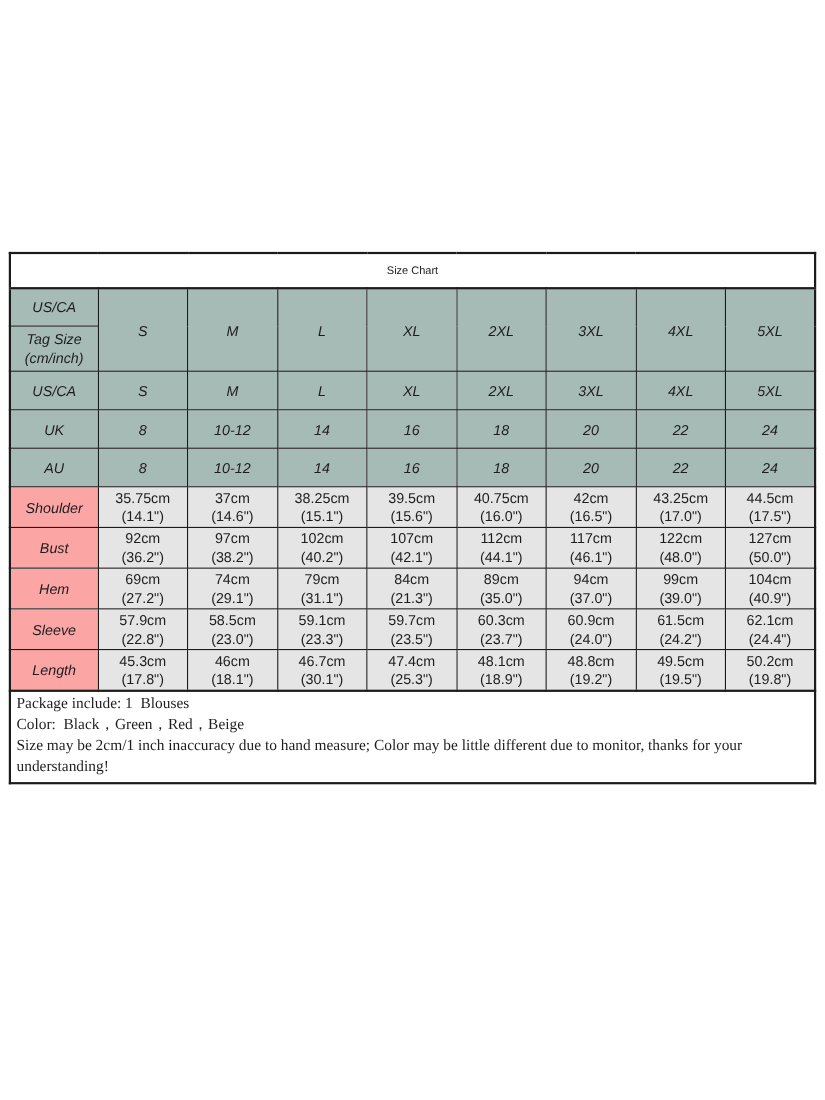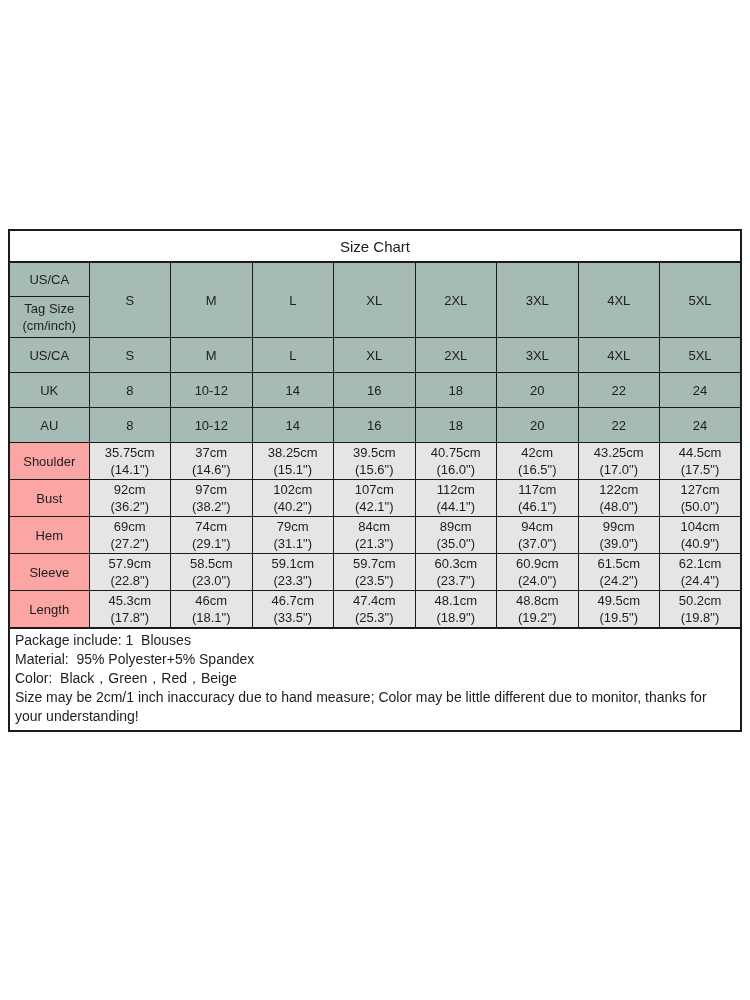--- a/index.html
+++ b/index.html
@@ -30,25 +30,26 @@
     border: 1px solid #1b1b1b;
     text-align: center;
     vertical-align: middle;
     font-size: 13px;
     padding: 0 2px;
     overflow: hidden;
   }
   tr.title-row td {
     height: 30px;
     background: #ffffff;
-    font-size: 15px;
+    font-size: 10px;
     border-bottom: 2px solid #1b1b1b;
   }
   td.green {
     background: #a7bbb6;
+    font-style: italic;
   }
   td.corner-top {
     height: 33px;
   }
   td.corner-bottom {
     height: 40px;
     white-space: pre-line;
     line-height: 17px;
   }
   tr.size-row td {
@@ -66,20 +67,21 @@
   }
   .notes {
     border: 2px solid #1b1b1b;
     border-top: none;
     padding: 2px 5px 4px 5px;
     font-size: 14px;
     line-height: 19px;
   }
   .note-line {
     white-space: pre-wrap;
+    font-family: Liberation Serif, serif;
   }
 </style>
 </head>
 <body>
 
 <div class="sheet">
   <table class="size-table">
     <colgroup>
       <col style="width:80px">
       <col>
@@ -219,33 +221,32 @@
           <td>62.1cm
 (24.4")</td>
         </tr>
         <tr class="meas-row">
           <td class="green">Length</td>
           <td>45.3cm
 (17.8")</td>
           <td>46cm
 (18.1")</td>
           <td>46.7cm
-(33.5")</td>
+(30.1")</td>
           <td>47.4cm
 (25.3")</td>
           <td>48.1cm
 (18.9")</td>
           <td>48.8cm
 (19.2")</td>
           <td>49.5cm
 (19.5")</td>
           <td>50.2cm
 (19.8")</td>
         </tr>
       </tbody>
   </table>
   <div class="notes" id="notes-box">
       <div class="note-line">Package include: 1  Blouses</div>
-      <div class="note-line">Material:  95% Polyester+5% Spandex</div>
       <div class="note-line">Color:  Black，Green，Red，Beige</div>
       <div class="note-line">Size may be 2cm/1 inch inaccuracy due to hand measure; Color may be little different due to monitor, thanks for your understanding!</div>
     </div>
 </div>
 
 </body></html>

